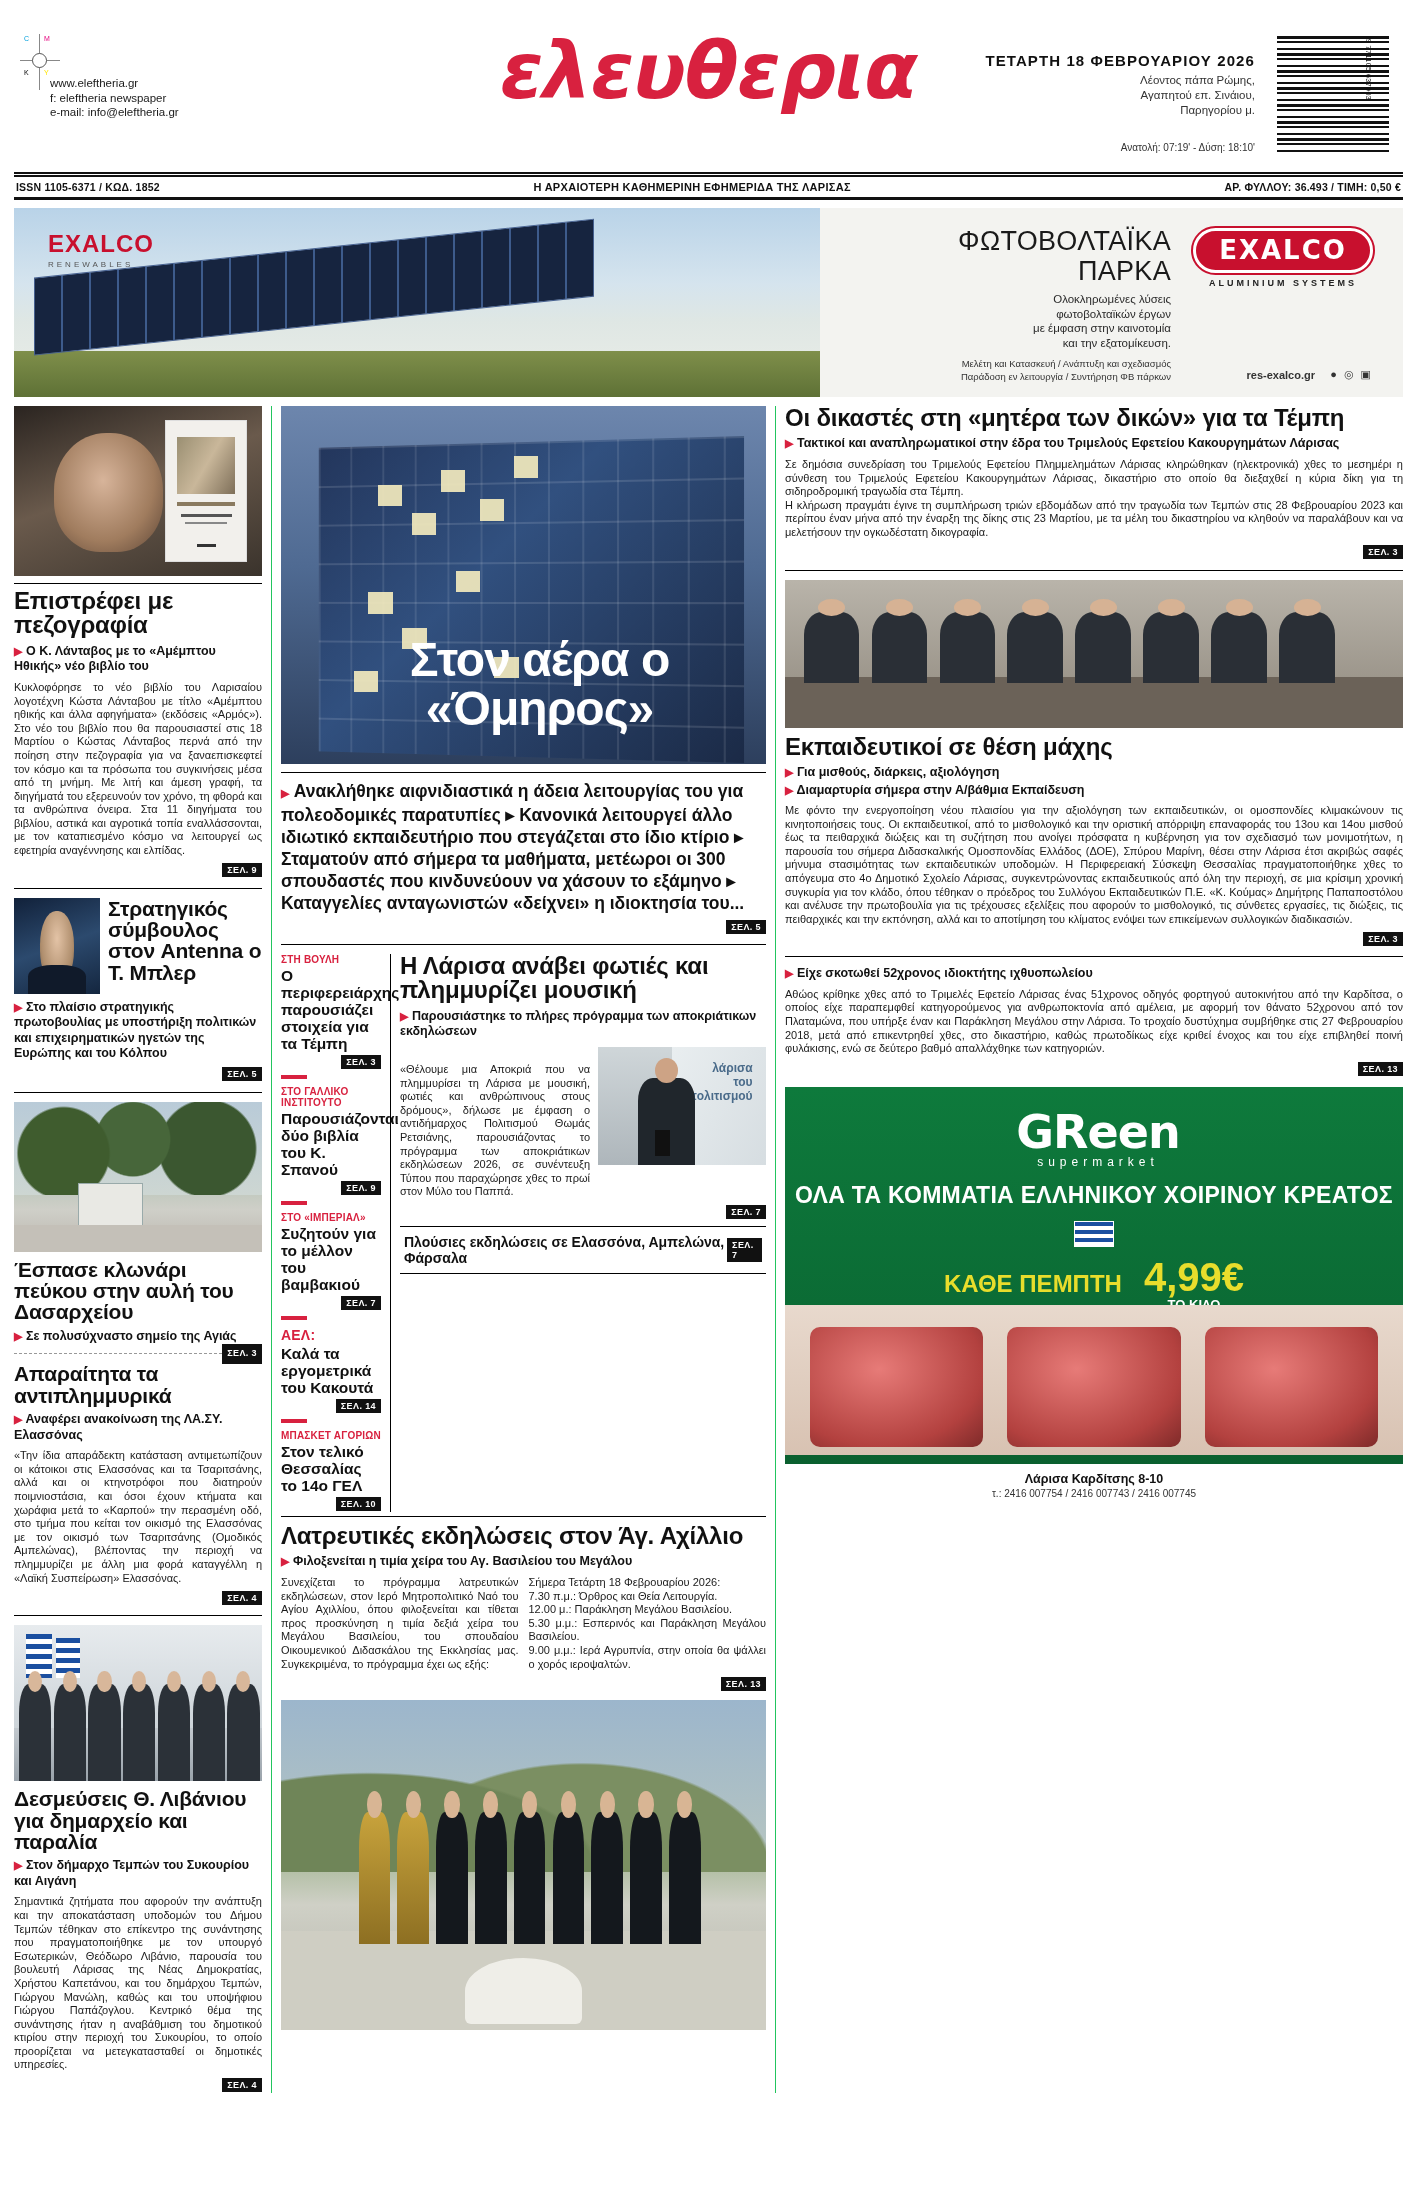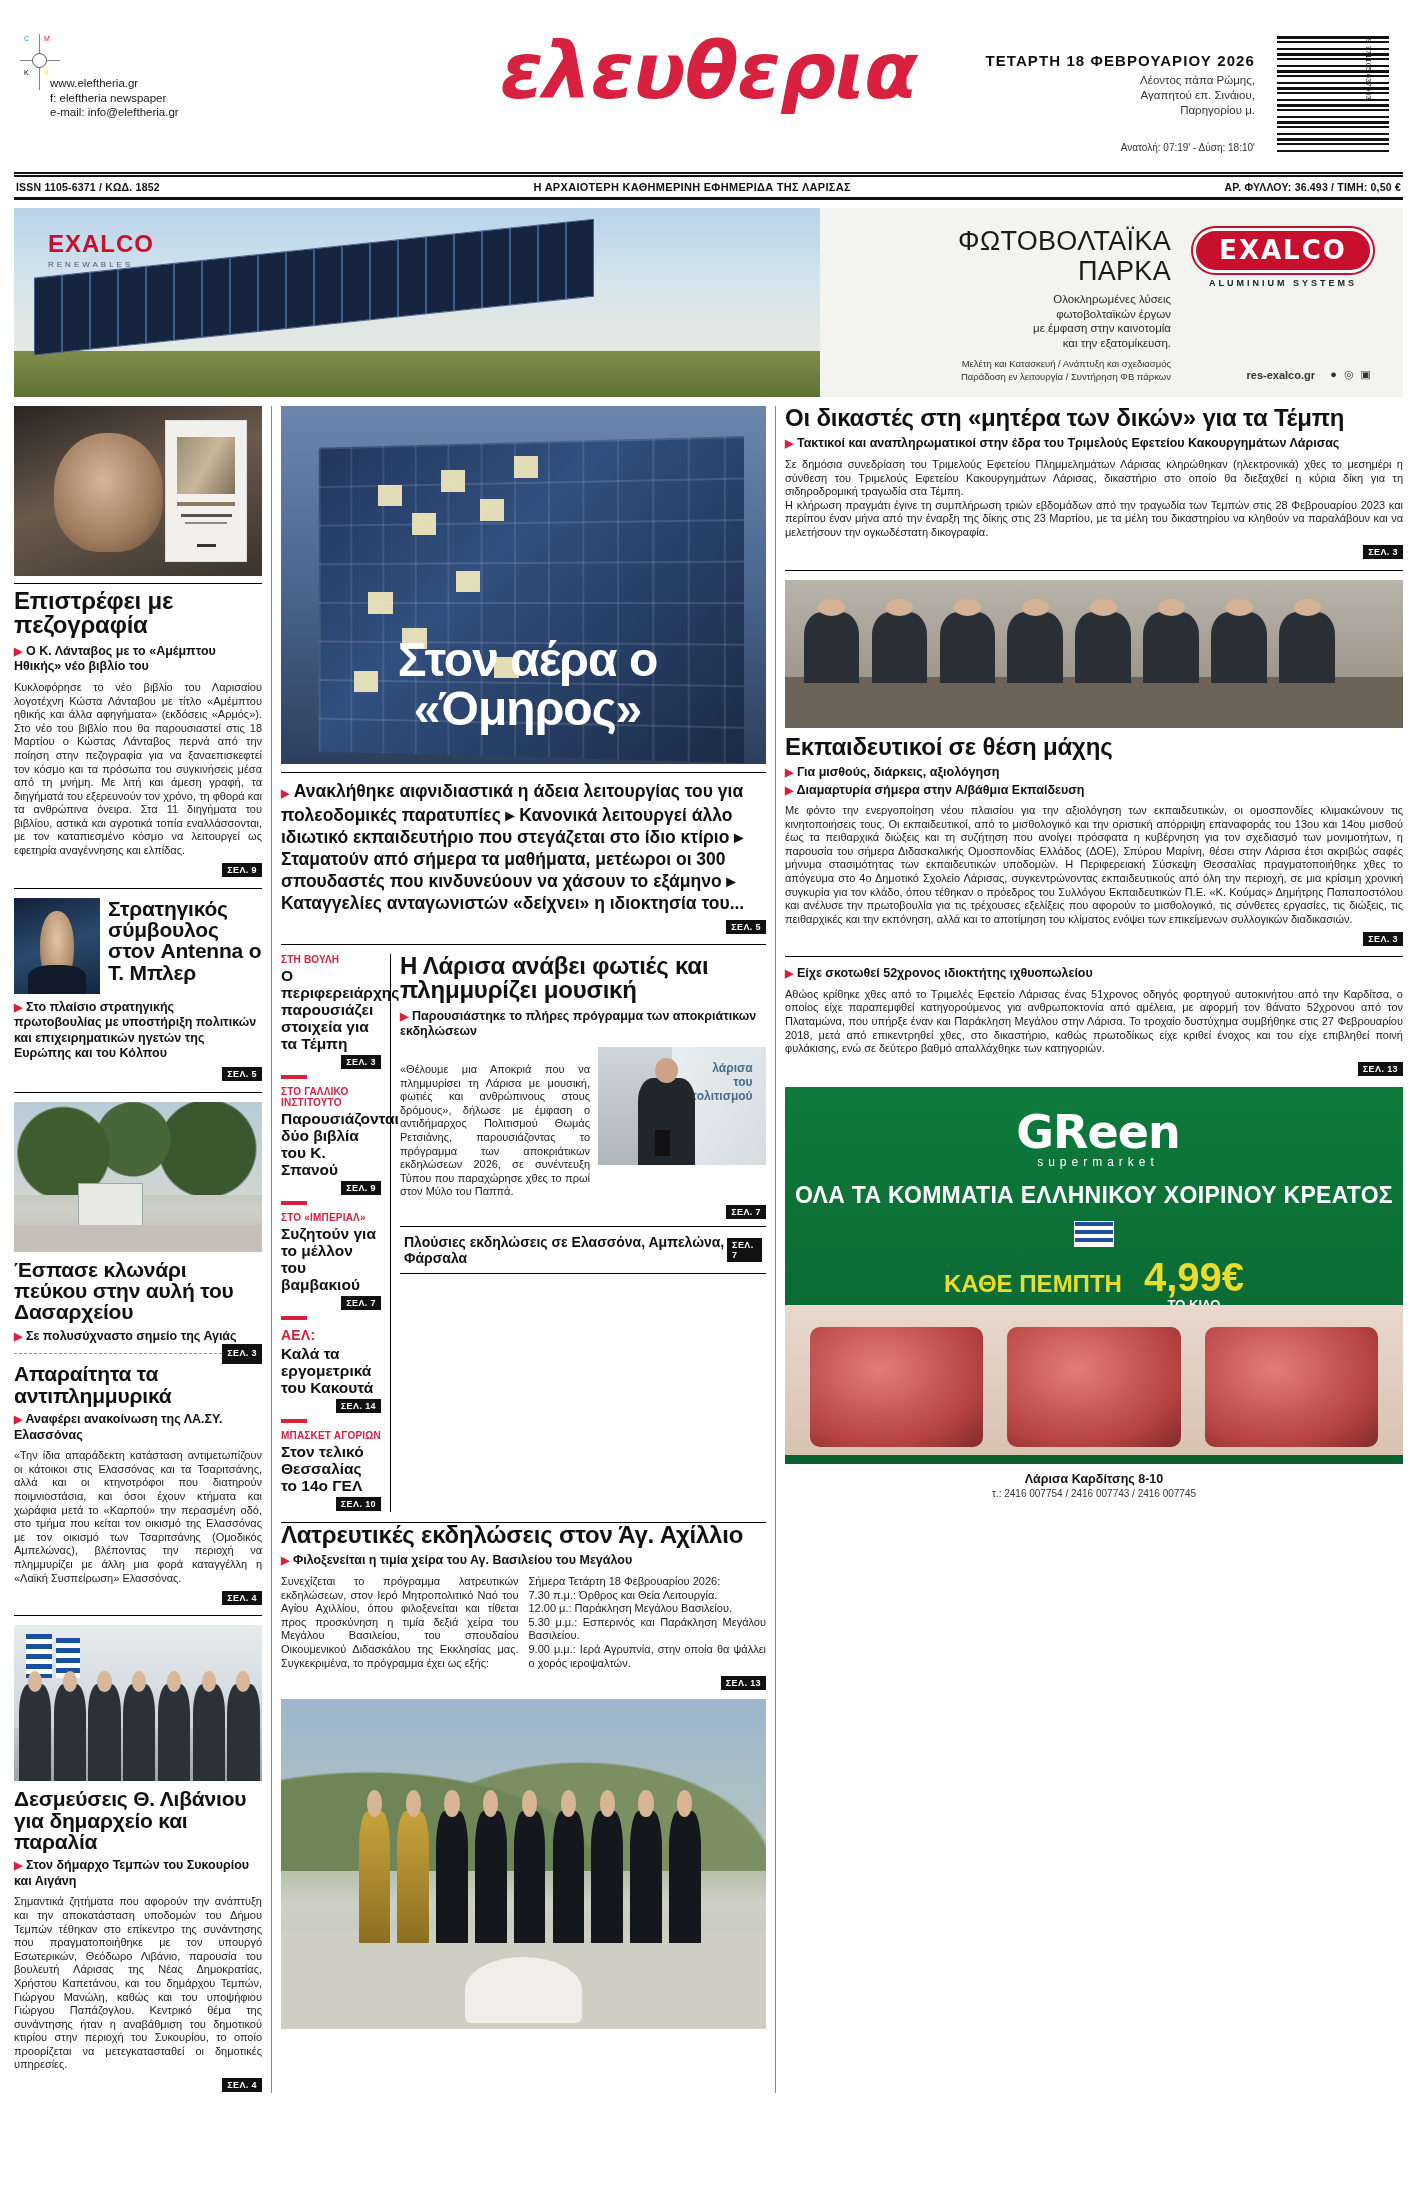--- a/index.html
+++ b/index.html
@@ -389,21 +389,21 @@
         <div class="lit" style="left:20%;top:22%;width:5%;height:6%;"></div>
         <div class="lit" style="left:27%;top:30%;width:5%;height:6%;"></div>
         <div class="lit" style="left:33%;top:18%;width:5%;height:6%;"></div>
         <div class="lit" style="left:41%;top:26%;width:5%;height:6%;"></div>
         <div class="lit" style="left:48%;top:14%;width:5%;height:6%;"></div>
         <div class="lit" style="left:18%;top:52%;width:5%;height:6%;"></div>
         <div class="lit" style="left:25%;top:62%;width:5%;height:6%;"></div>
         <div class="lit" style="left:36%;top:46%;width:5%;height:6%;"></div>
         <div class="lit" style="left:15%;top:74%;width:5%;height:6%;"></div>
         <div class="lit" style="left:44%;top:70%;width:5%;height:6%;"></div>
-        <div style="position:absolute;left:4px;bottom:30px;width:100%;">
+        <div style="position:absolute;left:16px;bottom:30px;width:100%;">
           <div class="hl" style="font-size:48px;color:#fff;text-align:center;letter-spacing:-1px;">Στον αέρα ο «Όμηρος»</div>
         </div>
       </div>
 
       <div style="margin-top:8px;border-top:1px solid #000;padding-top:7px;">
         <div style="font-size:17.5px;line-height:22px;font-weight:bold;color:#111;">
           <span class="bull">▶</span>
           <span>Ανακλήθηκε αιφνιδιαστικά η άδεια λειτουργίας του για πολεοδομικές παρατυπίες ▸ Κανονικά λειτουργεί άλλο ιδιωτικό εκπαιδευτήριο που στεγάζεται στο ίδιο κτίριο ▸ Σταματούν από σήμερα τα μαθήματα, μετέωροι οι 300 σπουδαστές που κινδυνεύουν να χάσουν το εξάμηνο ▸ Καταγγελίες ανταγωνιστών «δείχνει» η ιδιοκτησία του...</span>
         </div>
         <div class="selwrap"><span class="sel">ΣΕΛ. 5</span></div>
@@ -464,21 +464,21 @@
           </div>
           <div class="selwrap"><span class="sel">ΣΕΛ. 7</span></div>
 
           <div class="centerbar" style="margin-top:6px;">
             <span>Πλούσιες εκδηλώσεις σε Ελασσόνα, Αμπελώνα, Φάρσαλα</span>
             <span class="sel">ΣΕΛ. 7</span>
           </div>
         </div>
       </div>
 
-      <div style="margin-top:10px;border-top:1px solid #000;">
+      <div style="margin-top:4px;border-top:1px solid #000;padding-top:7px;">
         <div class="hl lg">Λατρευτικές εκδηλώσεις στον Άγ. Αχίλλιο</div>
         <div class="kicker">
           <span class="bull">▶</span>
           <span>Φιλοξενείται η τιμία χείρα του Αγ. Βασιλείου του Μεγάλου</span>
         </div>
         <div style="display:flex;gap:10px;margin-top:6px;">
           <div class="body" style="flex:1;margin-top:0;">Συνεχίζεται το πρόγραμμα λατρευτικών εκδηλώσεων, στον Ιερό Μητροπολιτικό Ναό του Αγίου Αχιλλίου, όπου φιλοξενείται και τίθεται προς προσκύνηση η τιμία δεξιά χείρα του Μεγάλου Βασιλείου, του σπουδαίου Οικουμενικού Διδασκάλου της Εκκλησίας μας. Συγκεκριμένα, το πρόγραμμα έχει ως εξής:</div>
           <div class="body" style="flex:1;margin-top:0;white-space:pre-line;">Σήμερα Τετάρτη 18 Φεβρουαρίου 2026:
 7.30 π.μ.: Όρθρος και Θεία Λειτουργία.
 12.00 μ.: Παράκληση Μεγάλου Βασιλείου.

